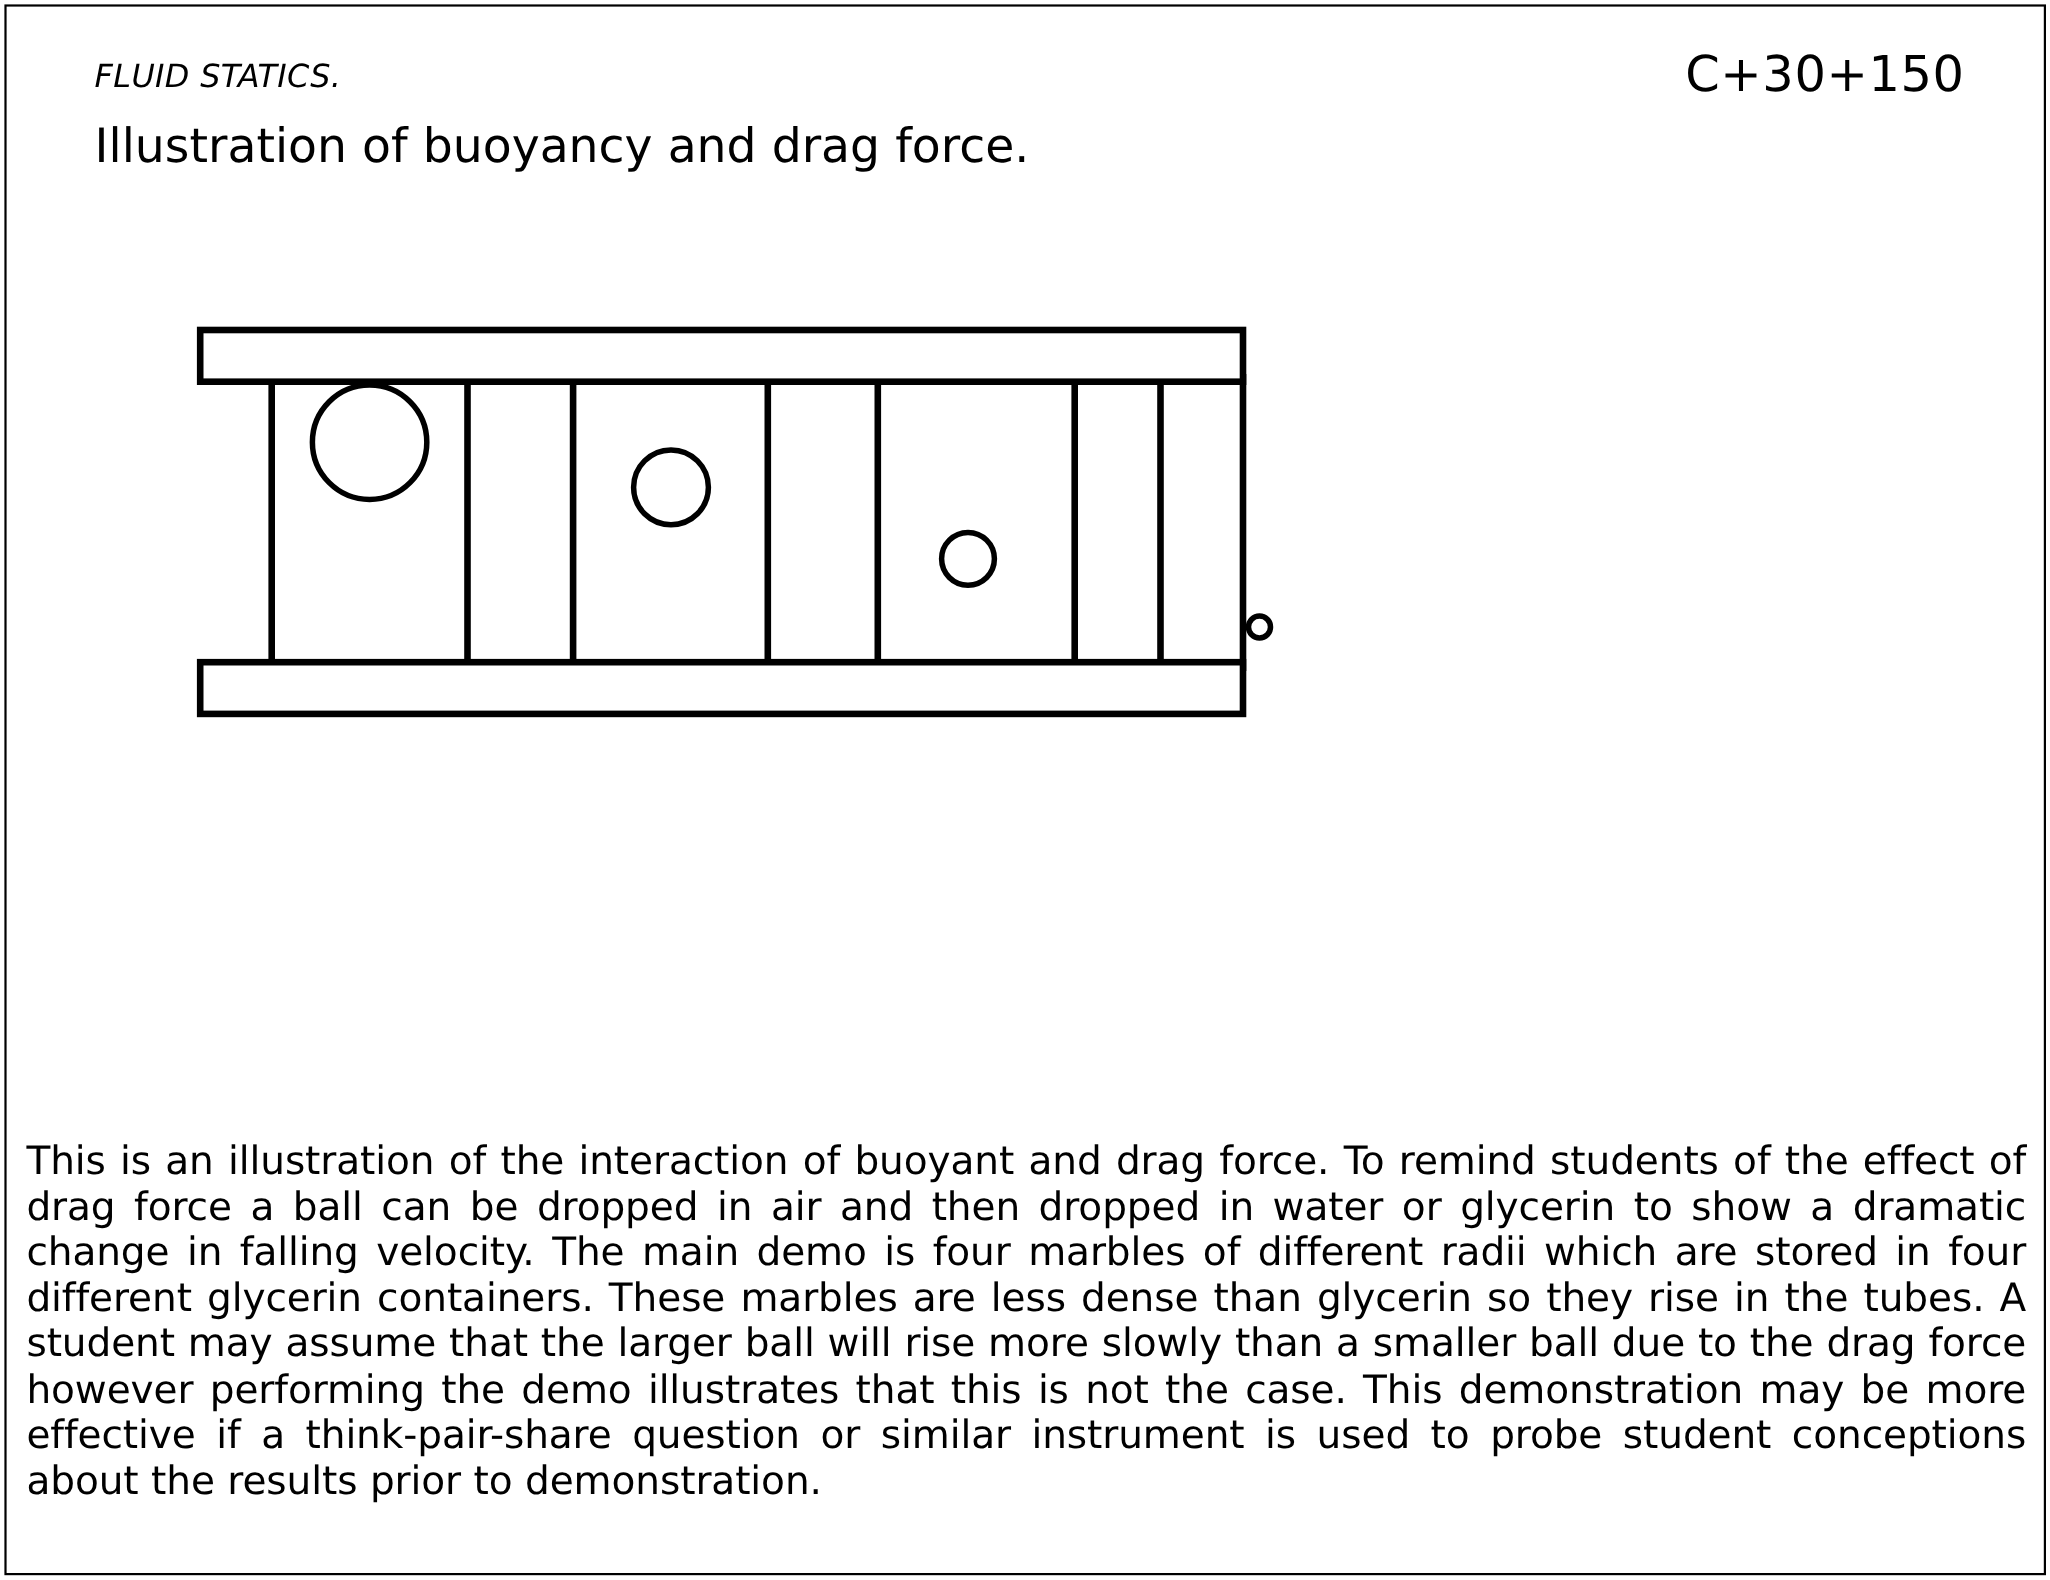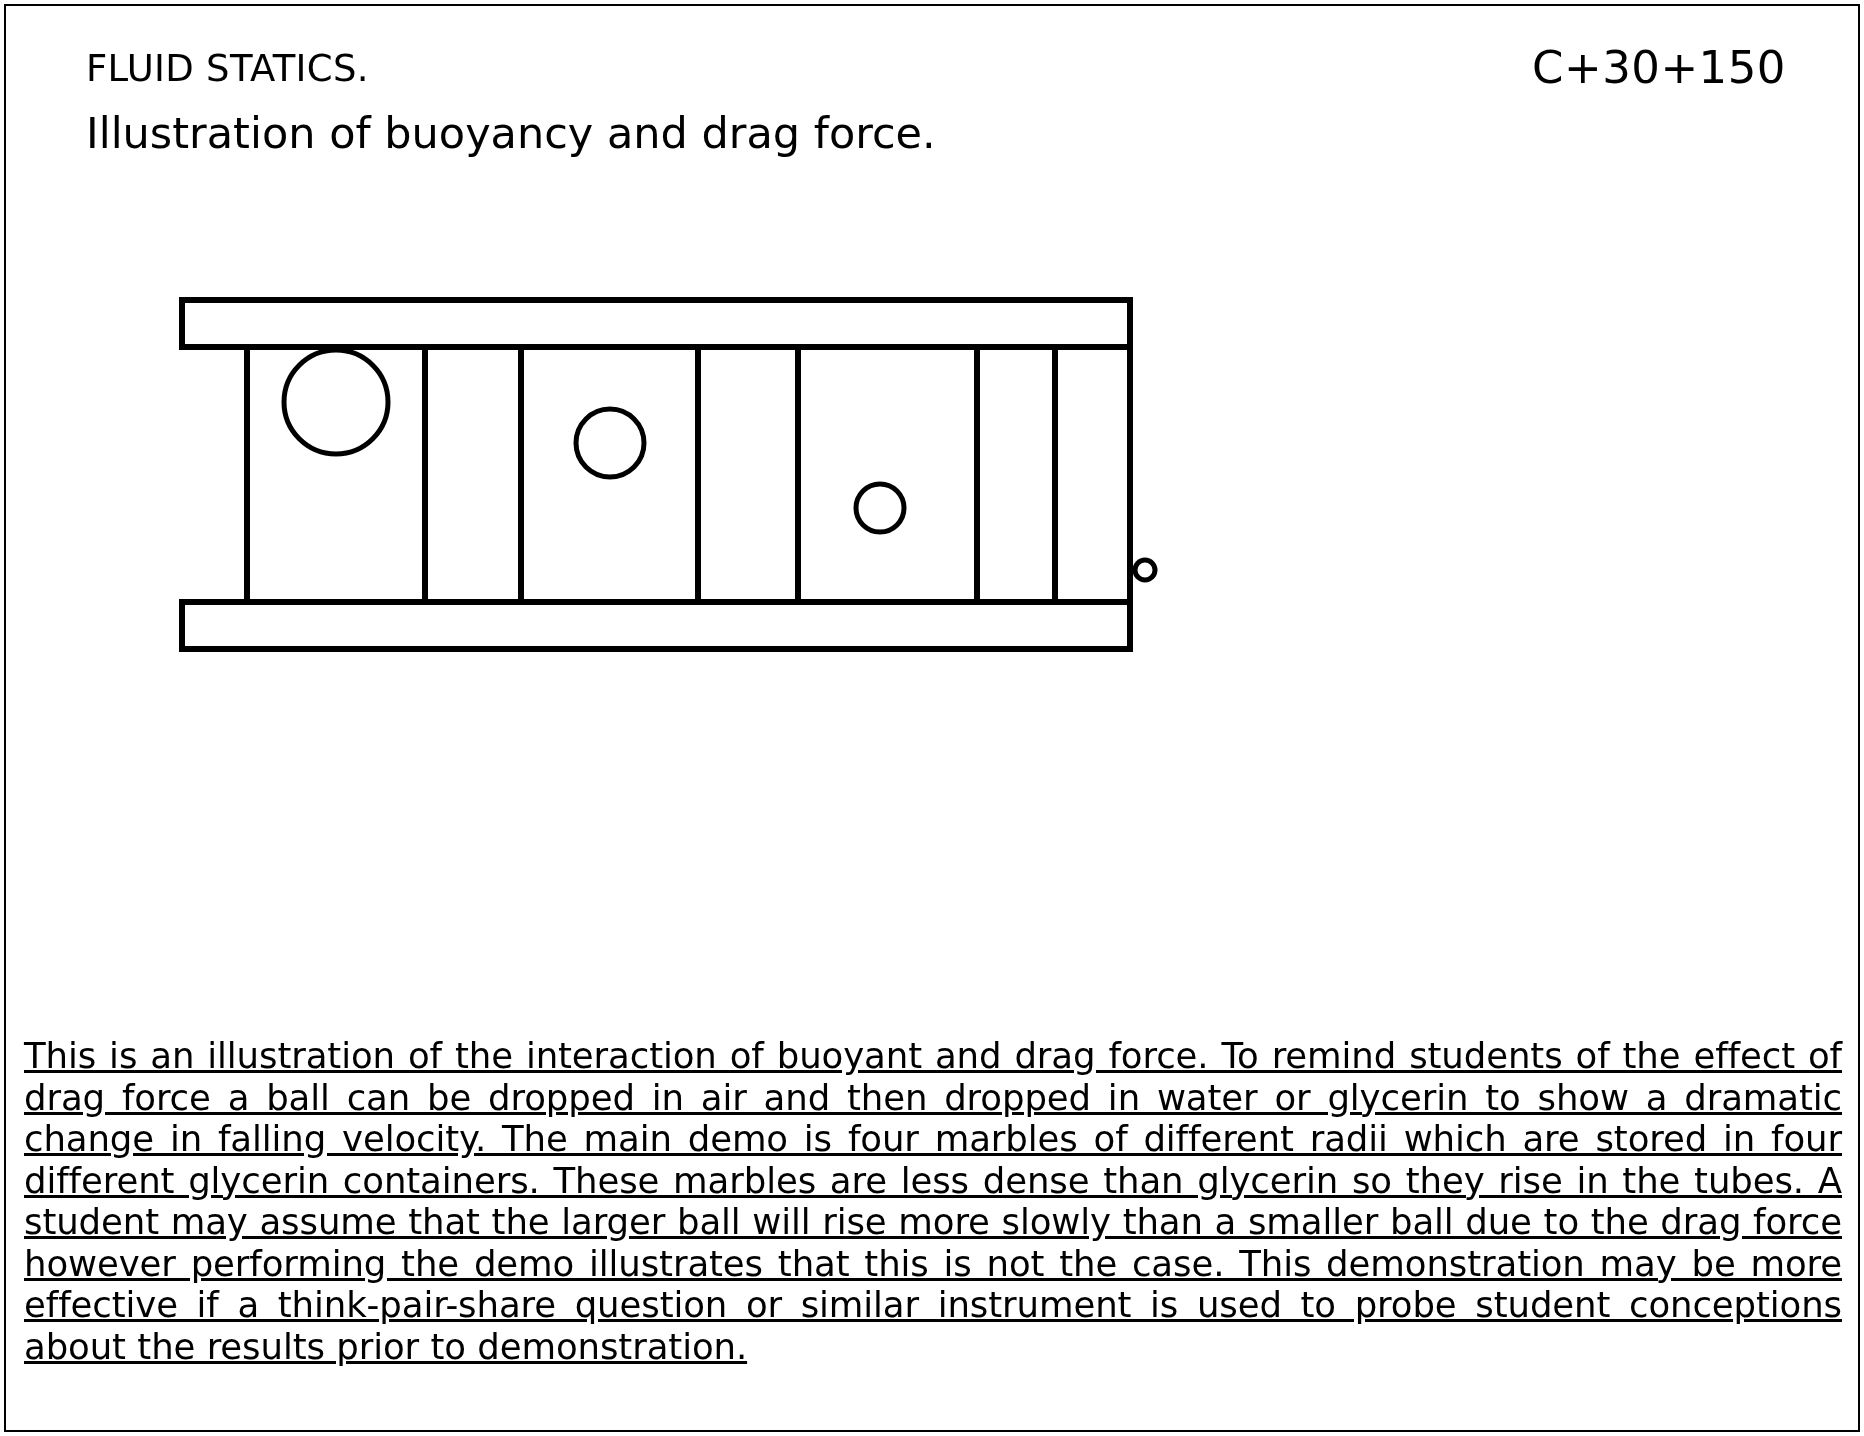--- a/index.html
+++ b/index.html
@@ -35,24 +35,25 @@
     position: absolute;
     left: 86px;
     top: 44px;
     width: 1700px;
     height: 60px;
   }
   .header-title {
     position: absolute;
     left: 0;
     top: 0;
-    font-size: 37px;
+    font-size: 29px;
     line-height: 50px;
     letter-spacing: 0.3px;
     white-space: nowrap;
+    font-style: italic;
   }
   .header-code {
     position: absolute;
     right: 0;
     top: -2px;
     font-size: 45px;
     line-height: 52px;
     letter-spacing: 0.5px;
     white-space: nowrap;
   }
@@ -80,21 +81,20 @@
     position: absolute;
     left: 24px;
     top: 1035px;
     width: 1818px;
     font-size: 35.5px;
     line-height: 41.5px;
     text-align: justify;
     text-justify: inter-word;
     letter-spacing: -0.1px;
     word-spacing: 0.2px;
-    text-decoration: underline;
   }
   .body-text p { margin: 0; }
 </style>
 </head>
 <body>
 
 <div id="page">
 
   <div id="page-border"></div>
 

